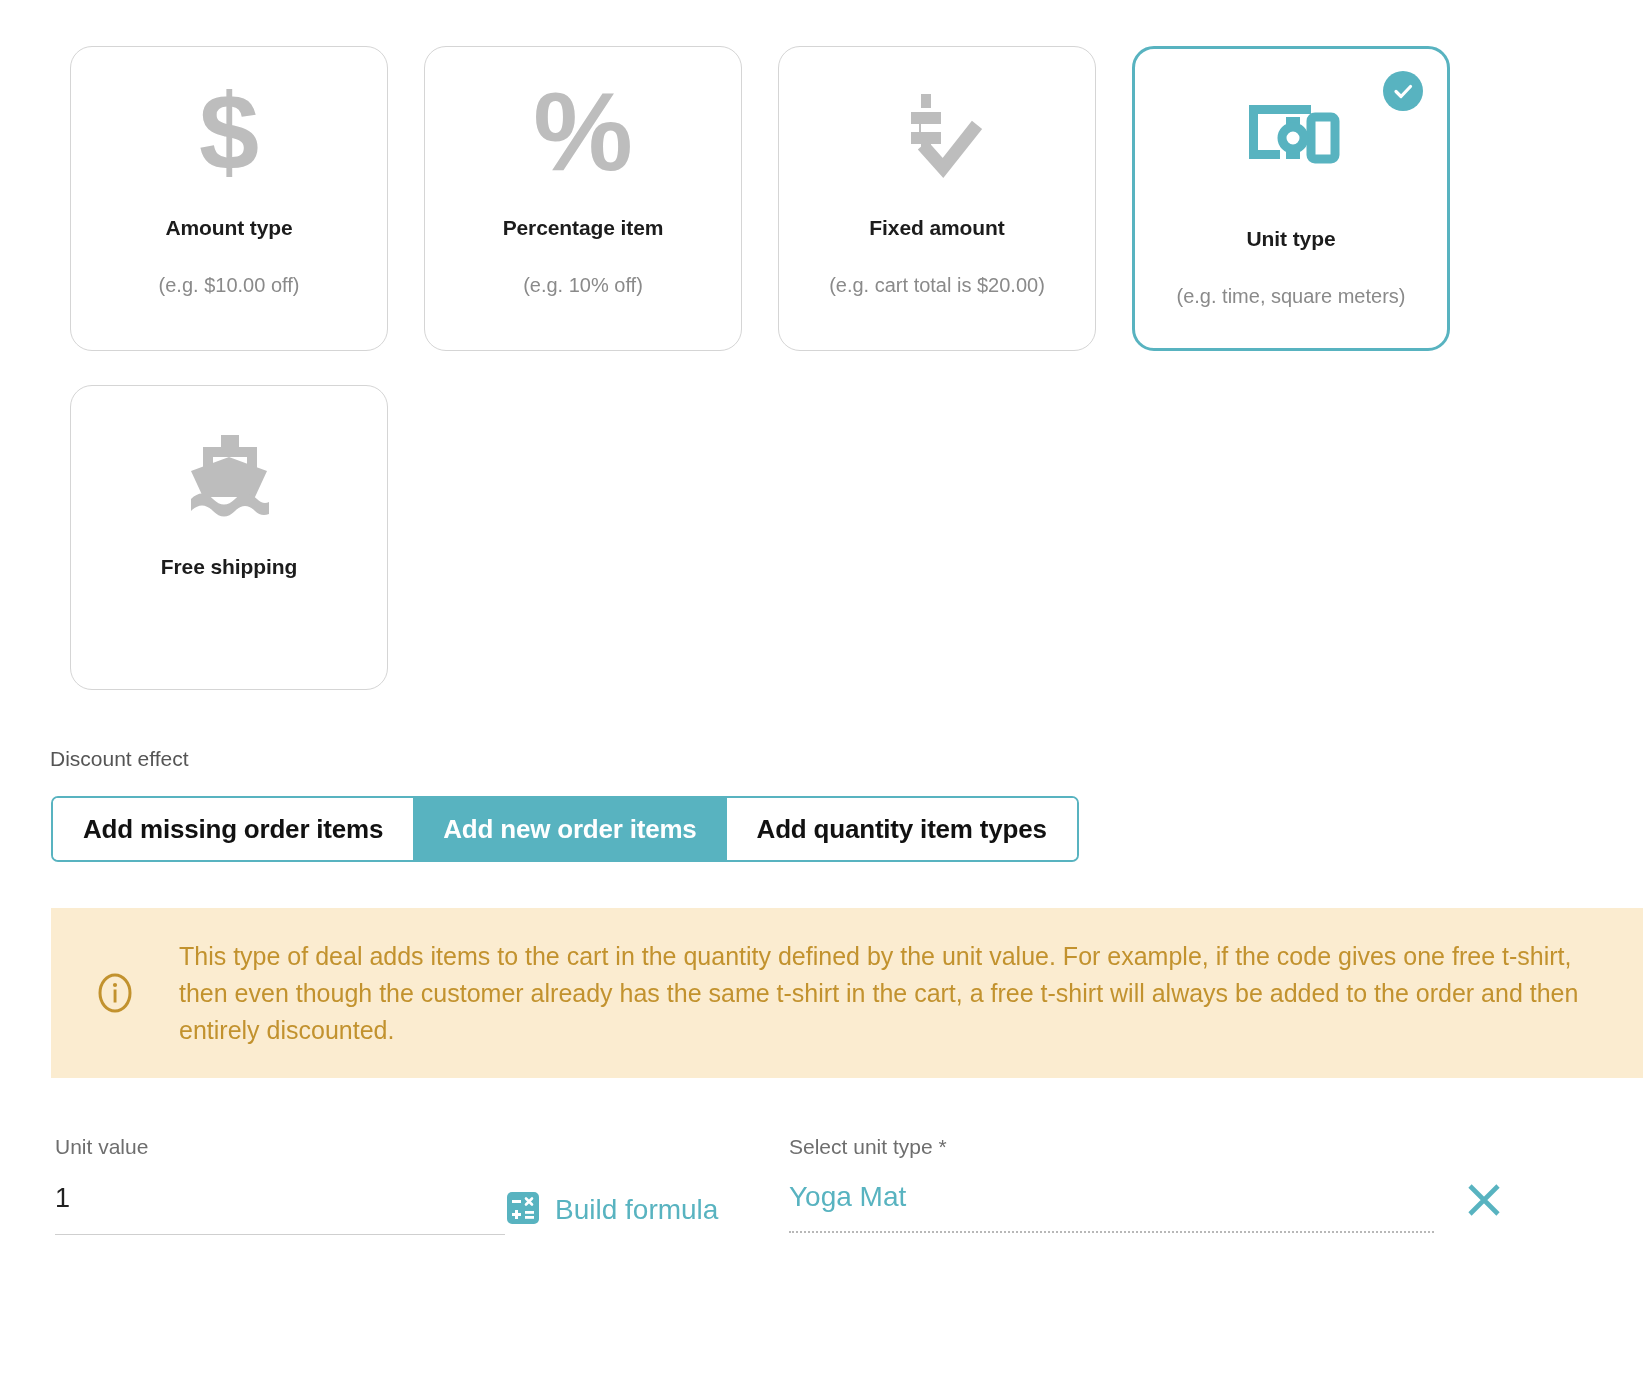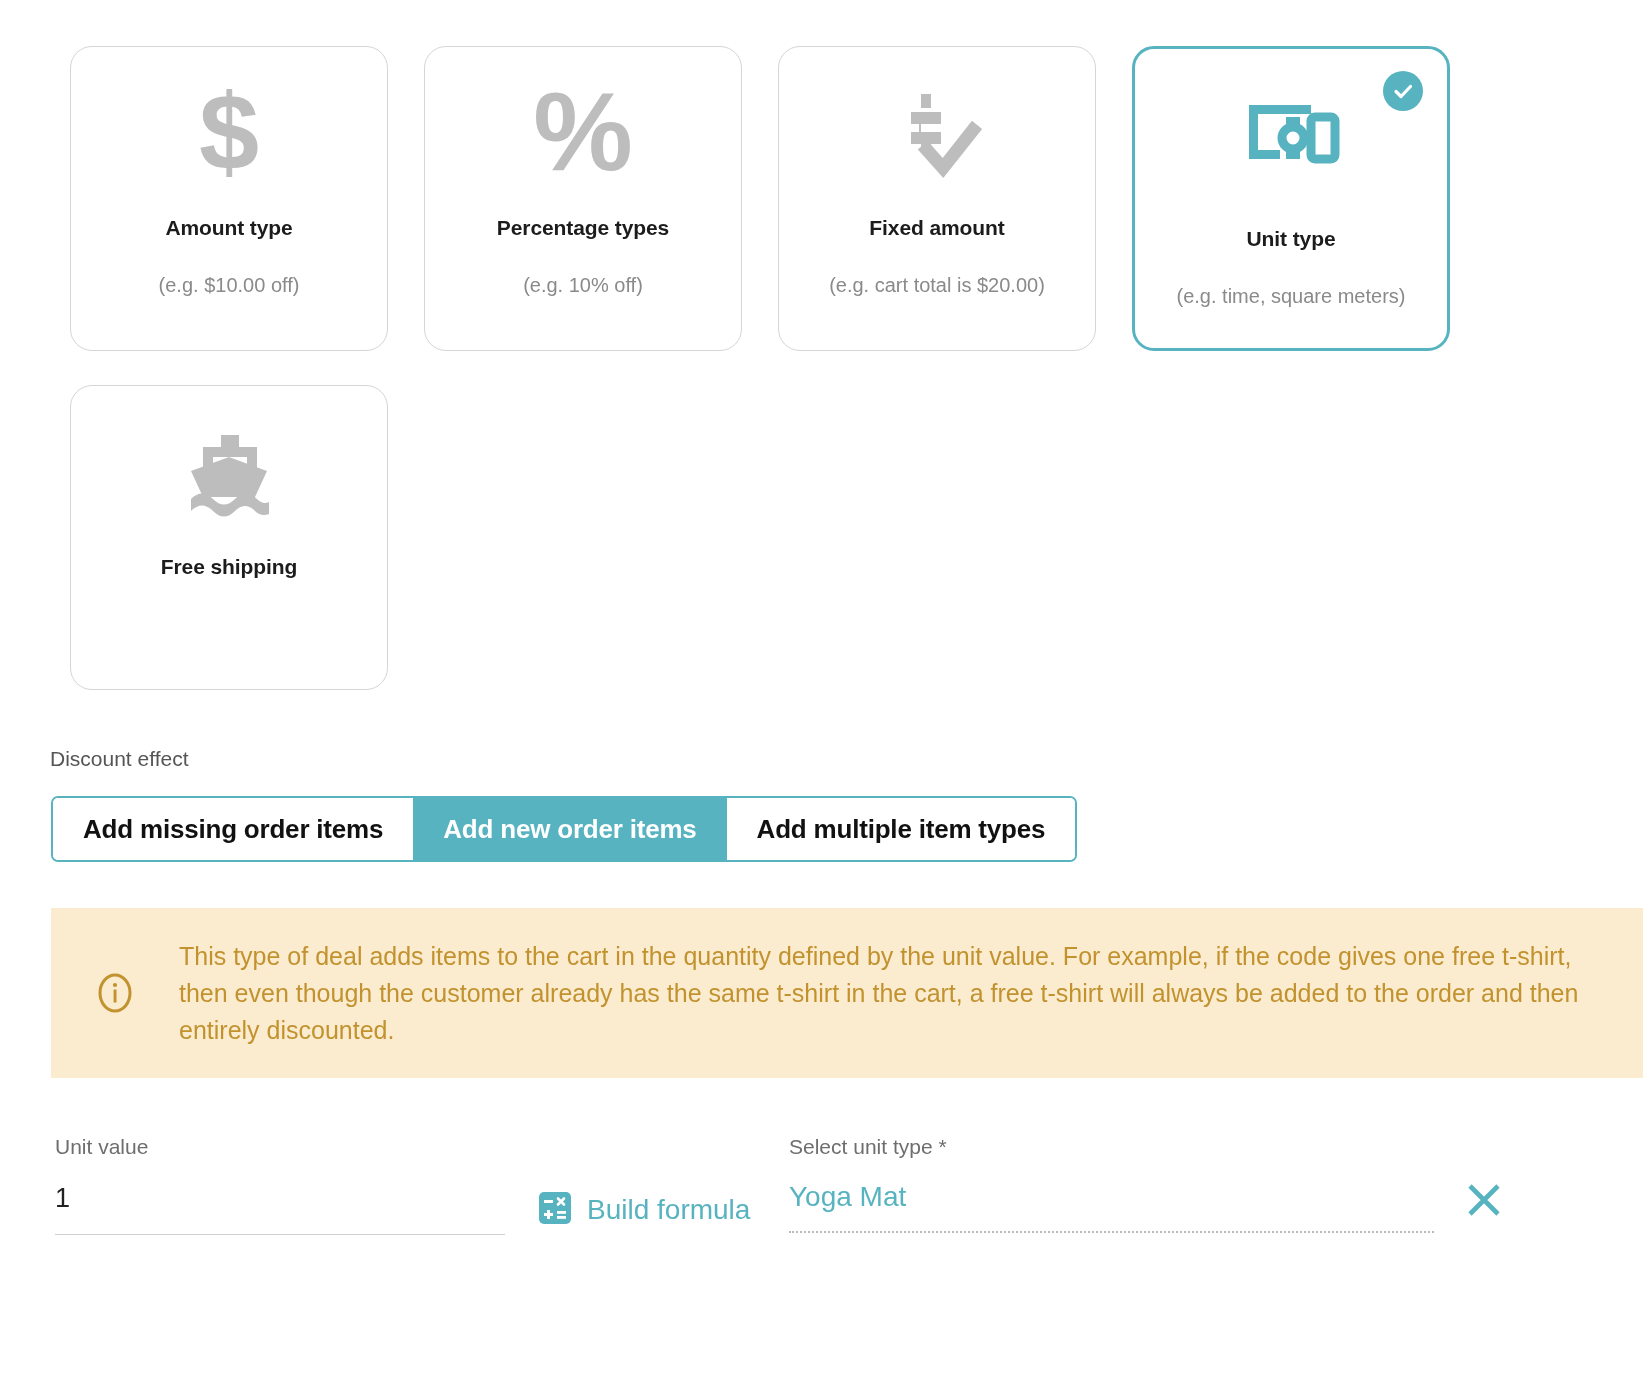--- a/index.html
+++ b/index.html
@@ -185,21 +185,21 @@
     line-height: 1;
     margin-top: 28px;
   }
   .underline-solid {
     margin-top: 22px;
     border-bottom: 1.6px solid #cfcfcf;
     width: 450px;
   }
   .build-formula {
     position: absolute;
-    left: 537px;
+    left: 505px;
     top: 60px;
     display: flex;
     align-items: center;
     gap: 14px;
     cursor: pointer;
   }
   .build-formula-label {
     font-size: 28px;
     color: #58b3c0;
     line-height: 1;
@@ -240,21 +240,21 @@
         <span class="glyph-dollar">$</span>
       </div>
       <div class="card-title">Amount type</div>
       <div class="card-sub">(e.g. $10.00 off)</div>
     </div>
 
     <div class="type-card">
       <div class="card-icon">
         <span class="glyph-pct">%</span>
       </div>
-      <div class="card-title">Percentage types</div>
+      <div class="card-title">Percentage item</div>
       <div class="card-sub">(e.g. 10% off)</div>
     </div>
 
     <div class="type-card">
       <div class="card-icon">
         <svg width="112" height="112" viewBox="0 0 112 112" aria-hidden="true">
           <g fill="#bdbdbd">
 
             <rect x="40" y="18" width="10" height="14"></rect>
             <path d="M30 36 h30 v12 h-20 v8 h20 v12 h-30 v-12 h8 v-8 h-8 z"></path>
@@ -307,21 +307,21 @@
       <div class="card-sub"></div>
     </div>
   </div>
 </div>
 
 <div class="section-label">Discount effect</div>
 
 <div class="seg-group">
   <button class="seg-btn">Add missing order items</button>
   <button class="seg-btn active">Add new order items</button>
-  <button class="seg-btn">Add multiple item types</button>
+  <button class="seg-btn">Add quantity item types</button>
 </div>
 
 <div class="info-banner">
   <div class="info-icon-col">
     <svg width="48" height="48" viewBox="0 0 48 48" aria-hidden="true">
       <ellipse cx="24" cy="24" rx="15" ry="18" fill="none" stroke="#c2922e" stroke-width="3"></ellipse>
       <circle cx="24" cy="16" r="2.1" fill="#c2922e"></circle>
       <rect x="22.6" y="20.5" width="2.9" height="13" fill="#c2922e"></rect>
     </svg>
   </div>

